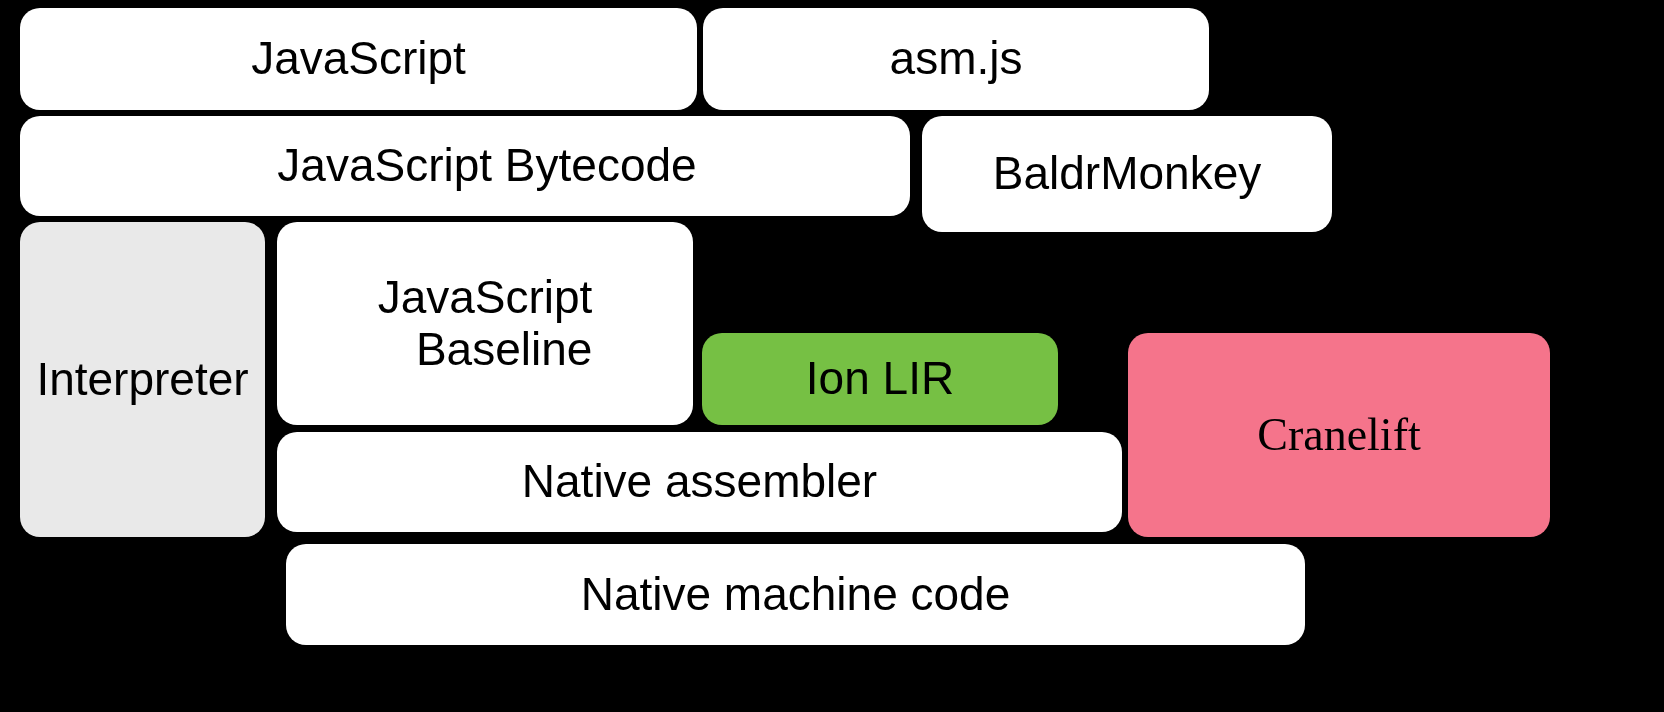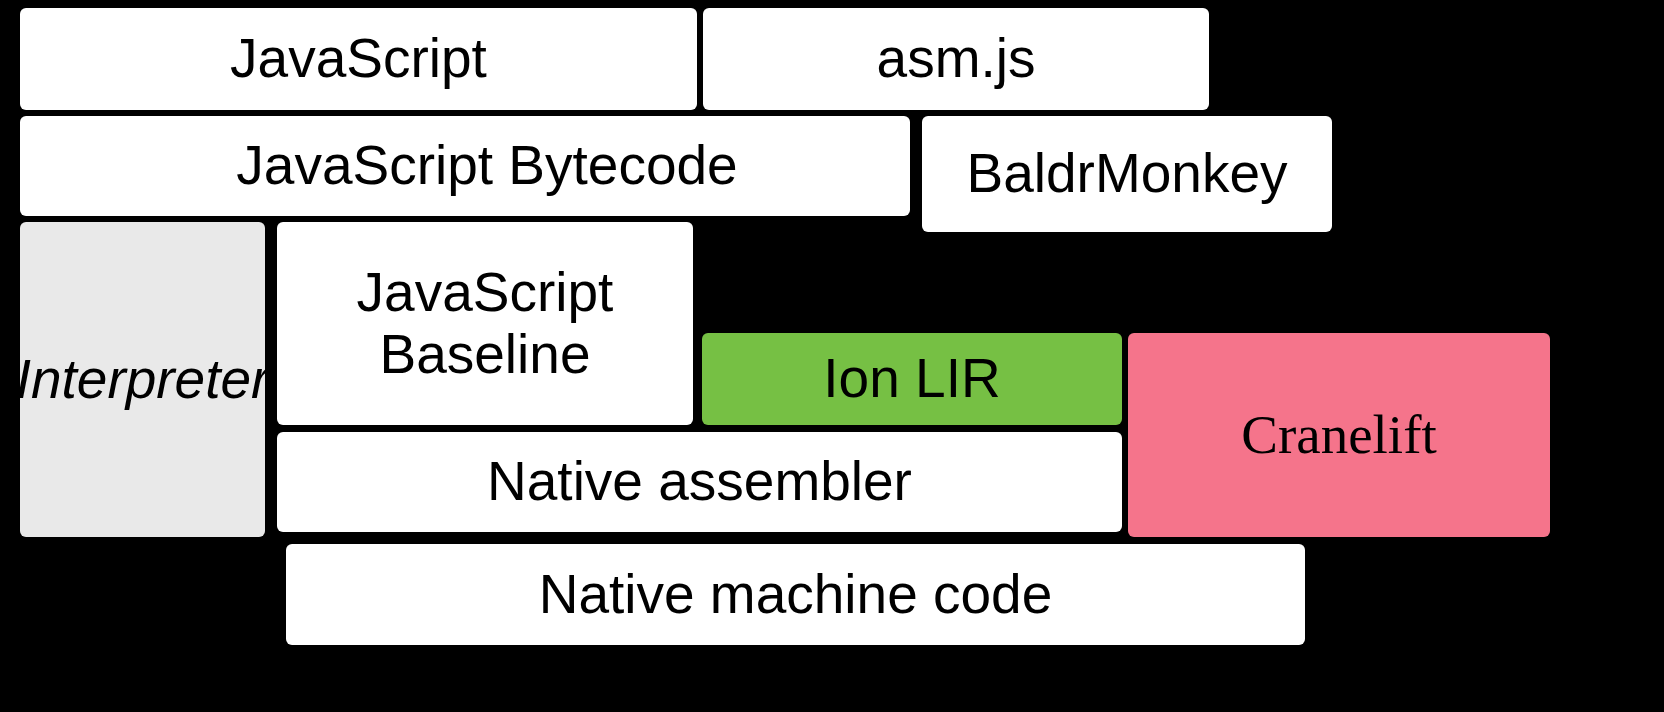--- a/index.html
+++ b/index.html
@@ -16,44 +16,44 @@
     height: 712px;
     background: #000000;
     overflow: hidden;
   }
   .box {
     position: absolute;
     box-sizing: border-box;
     display: flex;
     align-items: center;
     justify-content: center;
-    text-align: center;
-    border-radius: 6px;
+    text-align: right;
+    border-radius: 20px;
     background: #ffffff;
     color: #000000;
-    font-size: 55px;
+    font-size: 46px;
     line-height: 1.12;
     font-weight: 400;
     letter-spacing: 0px;
     white-space: pre-line;
     user-select: none;
   }
   .box.fill-white  { background: #ffffff; }
   .box.fill-grey   { background: #e9e9e9; }
   .box.fill-green  { background: #76c044; }
   .box.fill-pink   { background: #f5748b; }
 </style>
 </head>
 <body>
 
 <div id="diagram" style="width: 1664px; height: 712px; background: rgb(0, 0, 0);">
     <div class="box fill-white" style="left: 20px; top: 8px; width: 677px; height: 102px; background: rgb(255, 255, 255); color: rgb(0, 0, 0);">JavaScript</div>
     <div class="box fill-white" style="left: 703px; top: 8px; width: 506px; height: 102px; background: rgb(255, 255, 255); color: rgb(0, 0, 0);">asm.js</div>
     <div class="box fill-white" style="left: 20px; top: 116px; width: 890px; height: 100px; background: rgb(255, 255, 255); color: rgb(0, 0, 0); padding-left: 44px;">JavaScript Bytecode</div>
     <div class="box fill-white" style="left: 922px; top: 116px; width: 410px; height: 116px; background: rgb(255, 255, 255); color: rgb(0, 0, 0);">BaldrMonkey</div>
-    <div class="box fill-grey" style="left: 20px; top: 222px; width: 245px; height: 315px; background: rgb(233, 233, 233); color: rgb(0, 0, 0); font-style: italic;">Interpreter</div>
+    <div class="box fill-grey" style="left: 20px; top: 222px; width: 245px; height: 315px; background: rgb(233, 233, 233); color: rgb(0, 0, 0);">Interpreter</div>
     <div class="box fill-white" style="left: 277px; top: 222px; width: 416px; height: 203px; background: rgb(255, 255, 255); color: rgb(0, 0, 0);">JavaScript
 Baseline</div>
-    <div class="box fill-green" style="left: 702px; top: 333px; width: 420px; height: 92px; background: rgb(118, 192, 68); color: rgb(0, 0, 0);">Ion LIR</div>
+    <div class="box fill-green" style="left: 702px; top: 333px; width: 356px; height: 92px; background: rgb(118, 192, 68); color: rgb(0, 0, 0);">Ion LIR</div>
     <div class="box fill-white" style="left: 277px; top: 432px; width: 845px; height: 100px; background: rgb(255, 255, 255); color: rgb(0, 0, 0);">Native assembler</div>
     <div class="box fill-pink" style="left: 1128px; top: 333px; width: 422px; height: 204px; background: rgb(245, 116, 139); color: rgb(0, 0, 0); font-family: Liberation Serif, serif;">Cranelift</div>
     <div class="box fill-white" style="left: 286px; top: 544px; width: 1019px; height: 101px; background: rgb(255, 255, 255); color: rgb(0, 0, 0);">Native machine code</div>
   </div>
 
 </body></html>

